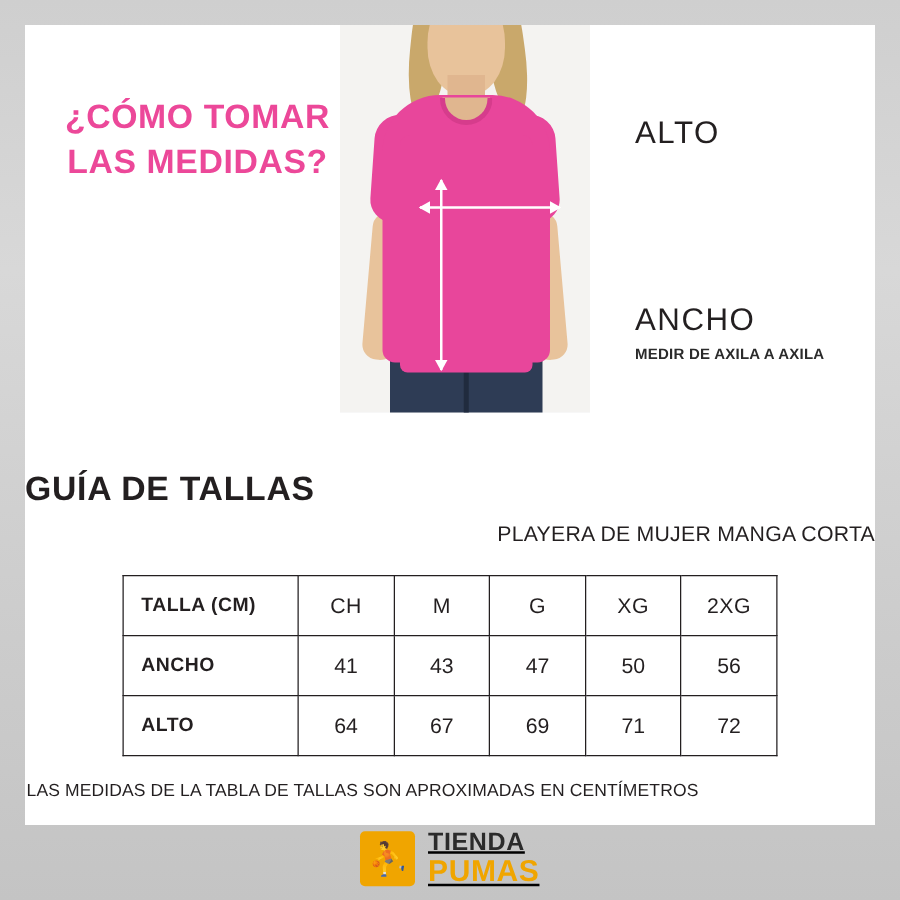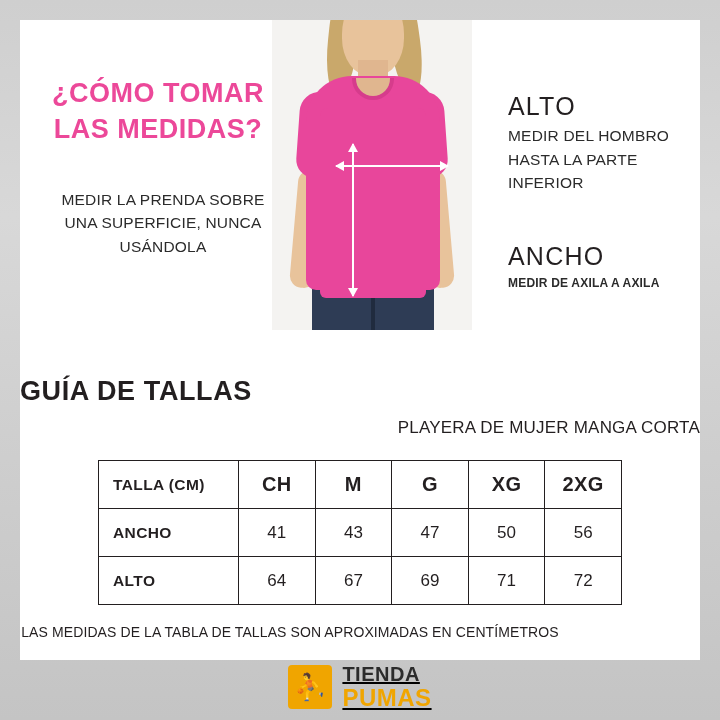--- a/index.html
+++ b/index.html
@@ -236,22 +236,22 @@
   }
   table.sizes th.rowhead, table.sizes td.rowhead {
     width: 140px;
     text-align: left;
     padding-left: 14px;
     font-weight: 700;
     font-size: 15.5px;
     letter-spacing: .4px;
   }
   table.sizes th.sizecol {
-    font-weight: 700;
-    font-size: 20px;
+    font-weight: 400;
+    font-size: 17px;
     letter-spacing: .4px;
   }
   table.sizes td.val { font-size: 17px; }
 
   .footnote {
     position: absolute;
     left: 0; top: 604px;
     width: 540px;
     text-align: center;
     font-size: 14px;
@@ -294,21 +294,20 @@
 </style>
 </head>
 <body>
 
 <div class="page">
   <div class="card">
 
     <div class="top">
 
       <div class="headline">¿CÓMO TOMAR LAS MEDIDAS?</div>
-      <div class="subnote">MEDIR LA PRENDA SOBRE UNA SUPERFICIE, NUNCA USÁNDOLA</div>
 
       <div class="photo">
         <div class="bg-wall"></div>
         <div class="hair-l"></div>
         <div class="hair-r"></div>
         <div class="head"></div>
         <div class="neck"></div>
         <div class="jeans"></div>
         <div class="jeans-split"></div>
         <div class="arm-l"></div>
@@ -317,21 +316,20 @@
         <div class="sleeve-r"></div>
         <div class="shirt"></div>
         <div class="shirt-body"></div>
         <div class="collar"></div>
       </div>
 
       <div class="arrow-h"></div>
       <div class="arrow-v"></div>
 
       <div class="r-title-1">ALTO</div>
-      <div class="r-text-1">MEDIR DEL HOMBRO HASTA LA PARTE INFERIOR</div>
       <div class="r-title-2">ANCHO</div>
       <div class="r-text-2">MEDIR DE AXILA A AXILA</div>
     </div>
 
     <div class="guide-title">GUÍA DE TALLAS</div>
     <div class="guide-sub">PLAYERA DE MUJER MANGA CORTA</div>
 
     <table class="sizes">
       <thead>
         <tr>

